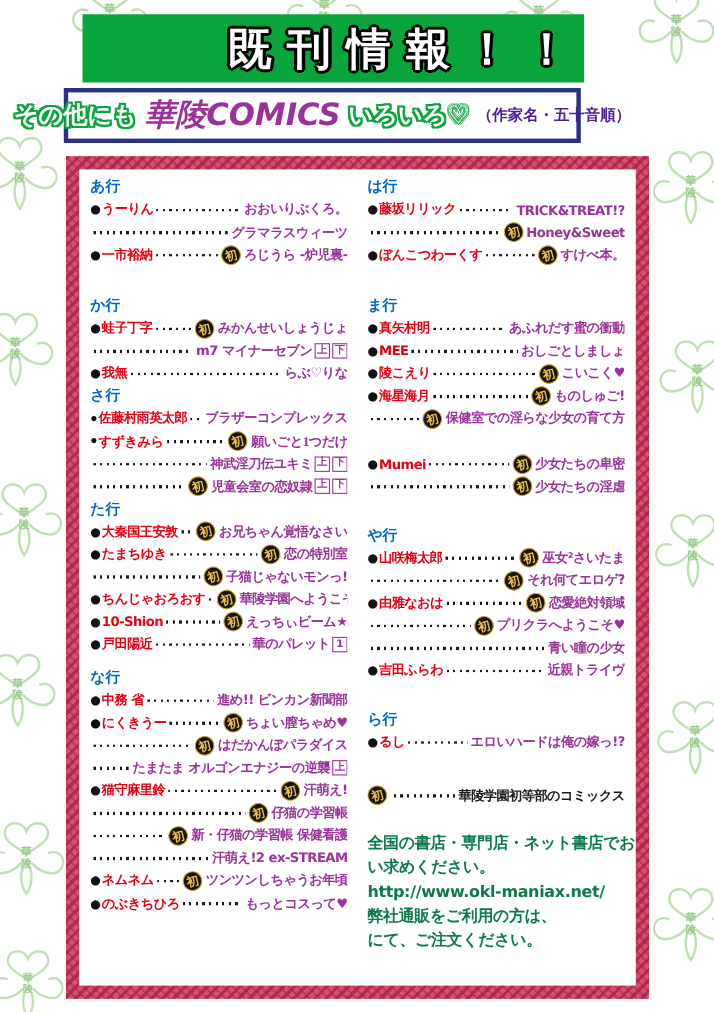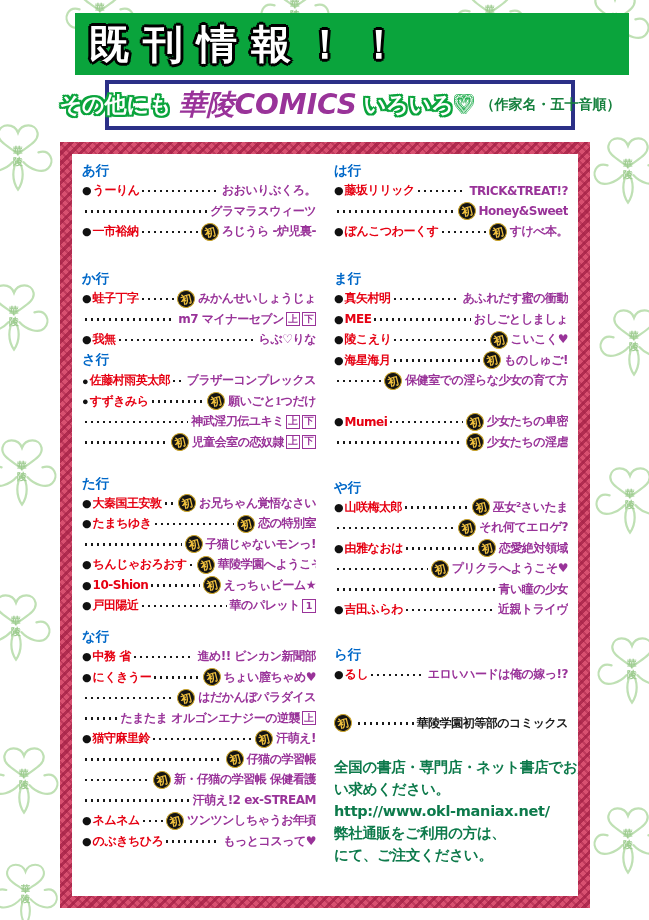--- a/index.html
+++ b/index.html
@@ -21,50 +21,50 @@
   body{
     position:relative;
     background:#fff;
     font-family:"DejaVu Sans",sans-serif;
     overflow:hidden;
   }
   
   .flower{position:absolute;z-index:0;pointer-events:none;}
   
   .banner{
-    position:absolute;left:75px;top:13px;width:554px;height:62px;
+    position:absolute;left:75px;top:13px;width:456px;height:62px;
     background:var(--banner-green);
-    display:flex;align-items:center;justify-content:flex-start;
+    display:flex;align-items:center;justify-content:flex-end;
     z-index:2;
   }
   .banner-title{
     color:#fff;font-size:40px;font-weight:900;letter-spacing:14px;
     padding-left:14px;white-space:nowrap;
     text-shadow:-2px -2px 0 #000,2px -2px 0 #000,-2px 2px 0 #000,2px 2px 0 #000,
                  0 -3px 0 #000,0 3px 0 #000,-3px 0 0 #000,3px 0 0 #000;
   }
   
   .subbanner{
     position:absolute;left:58px;top:80px;width:470px;height:50px;
     background:#fff;border:4px solid var(--border-navy);
     display:flex;align-items:center;justify-content:center;gap:7px;
-    z-index:2;white-space:nowrap;margin-left:47px;
+    z-index:2;white-space:nowrap;
   }
   .sub-green{
     color:#fff;font-size:22px;font-weight:900;
     text-shadow:-2px -2px 0 var(--banner-green),2px -2px 0 var(--banner-green),
                 -2px 2px 0 var(--banner-green),2px 2px 0 var(--banner-green),
                 0 -2px 0 var(--banner-green),0 2px 0 var(--banner-green),
                 -2px 0 0 var(--banner-green),2px 0 0 var(--banner-green);
   }
   .sub-purple{
     color:var(--title-purple);font-size:28px;font-weight:900;font-style:italic;
     text-shadow:-1px -1px 0 #fff,1px -1px 0 #fff,-1px 1px 0 #fff,1px 1px 0 #fff;
   }
-  .sub-note{color:#15803d;font-size:14px;font-weight:bold;}
+  .sub-note{color:#4c1d95;font-size:14px;font-weight:bold;}
   
   .mainbox{
     position:absolute;left:60px;top:142px;width:530px;height:766px;
     padding:12px;z-index:1;
     background-color:var(--frame-red);
     background-image:
       repeating-linear-gradient(135deg, rgba(163,32,69,.75) 0 3px, rgba(163,32,69,0) 3px 7px),
       repeating-linear-gradient(45deg, rgba(163,32,69,.45) 0 2px, rgba(163,32,69,0) 2px 6px);
   }
   .mainbox-inner{
@@ -263,21 +263,21 @@
             <span class="vol">下</span>
           </div>
           <div class="row">
             <span class="leader"></span>
             <span class="badge">初</span>
             <span class="title">児童会室の恋奴隷</span>
             <span class="vol">上</span>
             <span class="vol">下</span>
           </div>
         </div>
-        <div class="section" style="margin-top: 20px;">
+        <div class="section" style="">
           <div class="sec-header">た行</div>
           <div class="row">
             <span class="bullet">●</span>
             <span class="author">大秦国王安敦</span>
             <span class="leader"></span>
             <span class="badge">初</span>
             <span class="title">お兄ちゃん覚悟なさい</span>
           </div>
           <div class="row">
             <span class="bullet">●</span>

